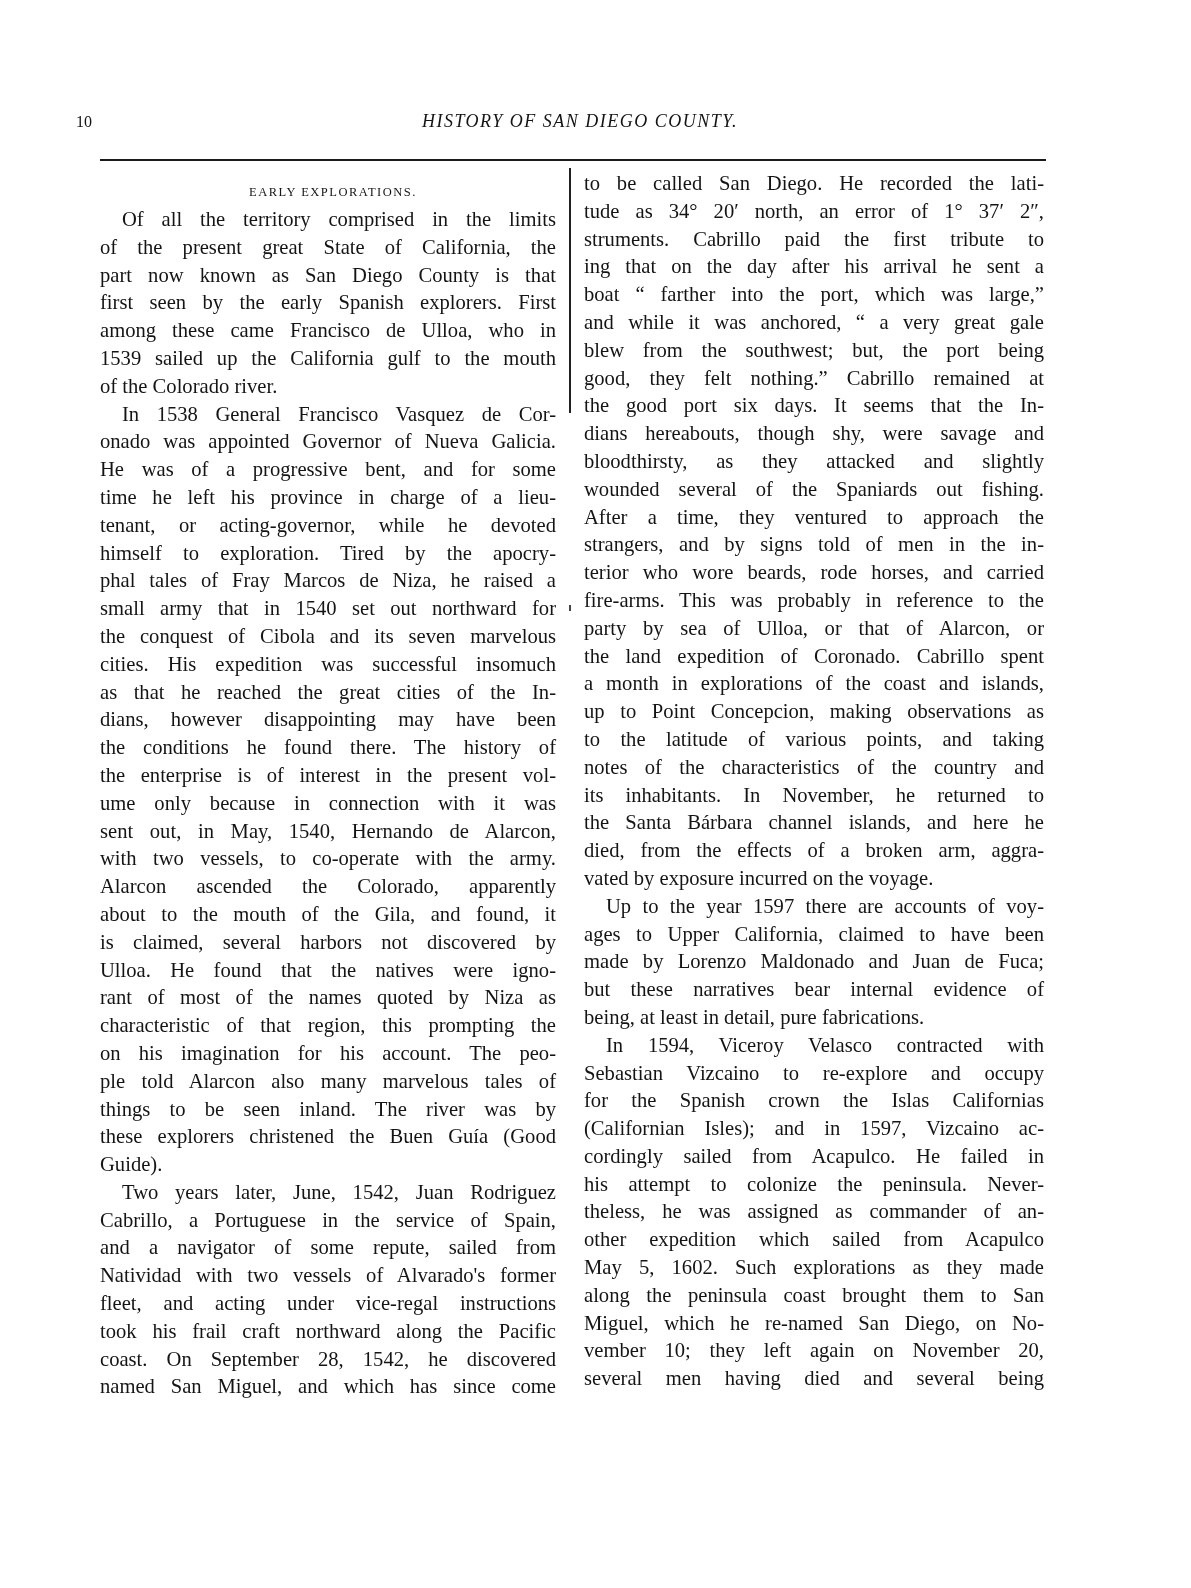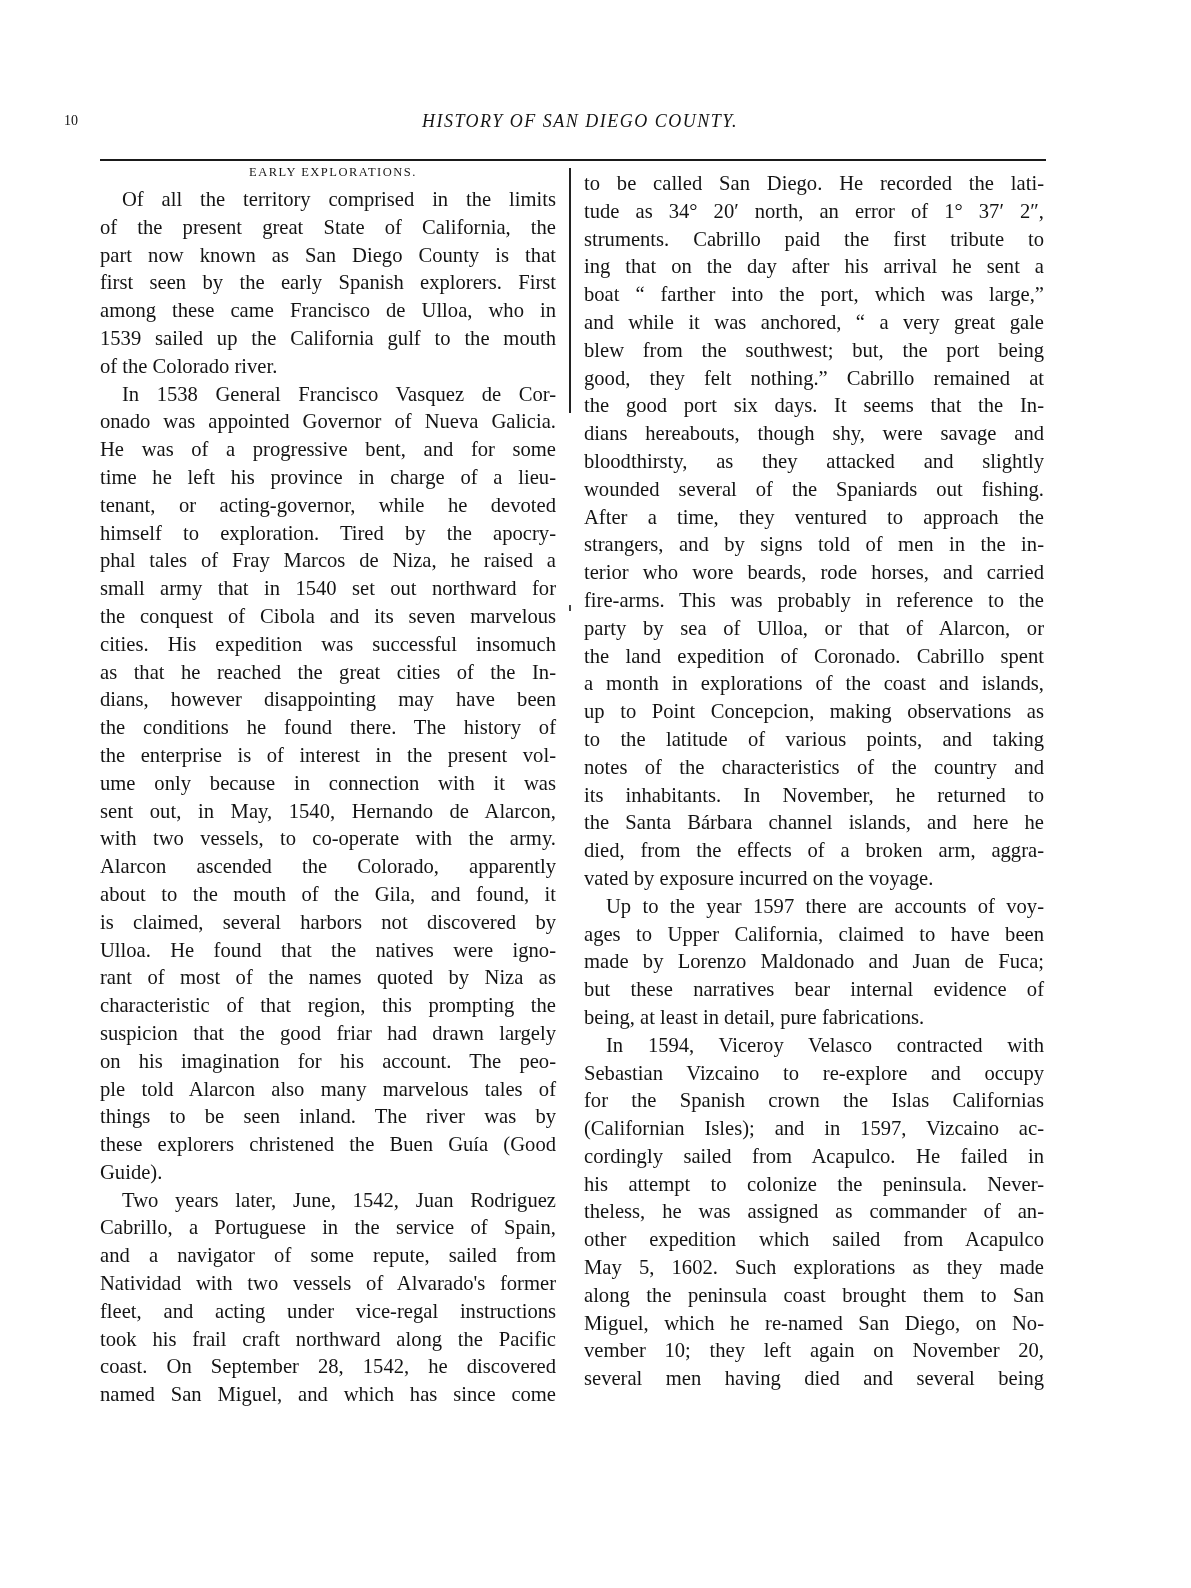--- a/index.html
+++ b/index.html
@@ -2,42 +2,42 @@
 <html><head>
 <meta charset="utf-8">
 <style>
   html, body { margin: 0; padding: 0; background: #ffffff; }
   body {
     width: 1191px; height: 1588px; position: relative; overflow: hidden;
     font-family: "Liberation Serif", "DejaVu Serif", serif;
     color: #141414;
   }
   .page-number {
-    position: absolute; left: 64px; top: 113px;
-    font-size: 14px;
+    position: absolute; left: 76px; top: 113px;
+    font-size: 16px;
     text-align: right;
   }
   .running-title {
     position: absolute; left: 0; width: 1160px; top: 111px; text-align: center;
     font-size: 18px; font-style: italic; letter-spacing: 1.5px;
   }
   .header-rule {
     position: absolute; left: 100px; width: 946px; top: 159px; height: 2px;
     background: #1a1a1a;
   }
   .col-divider {
     position: absolute; left: 569px; top: 168px; width: 1.5px; height: 245px;
     background: #222;
   }
   .col-divider-tick {
     position: absolute; left: 569px; top: 605px; width: 1.5px; height: 6px;
     background: #444;
   }
   .column {
-    position: absolute; top: 160px;
+    position: absolute; top: 180px;
     font-size: 20.6px; line-height: 27.8px;
   }
   .col-left { left: 100px; width: 456px; }
   .col-right { left: 584px; width: 460px; top: 170px; }
   .section-heading {
     text-align: center; font-size: 12.5px; letter-spacing: 1.5px;
     line-height: 24px; margin: 0 0 2px 0; padding-left: 10px;
     font-variant: small-caps; text-transform: uppercase;
   }
   .line {
@@ -83,21 +83,20 @@
       <span class="line">the enterprise is of interest in the present vol-</span>
       <span class="line">ume only because in connection with it was</span>
       <span class="line">sent out, in May, 1540, Hernando de Alarcon,</span>
       <span class="line">with two vessels, to co-operate with the army.</span>
       <span class="line">Alarcon ascended the Colorado, apparently</span>
       <span class="line">about to the mouth of the Gila, and found, it</span>
       <span class="line">is claimed, several harbors not discovered by</span>
       <span class="line">Ulloa. He found that the natives were igno-</span>
       <span class="line">rant of most of the names quoted by Niza as</span>
       <span class="line">characteristic of that region, this prompting the</span>
-      <span class="line">suspicion that the good friar had drawn largely</span>
       <span class="line">on his imagination for his account. The peo-</span>
       <span class="line">ple told Alarcon also many marvelous tales of</span>
       <span class="line">things to be seen inland. The river was by</span>
       <span class="line">these explorers christened the Buen Guía (Good</span>
       <span class="line last">Guide).</span>
       <span class="line indent">Two years later, June, 1542, Juan Rodriguez</span>
       <span class="line">Cabrillo, a Portuguese in the service of Spain,</span>
       <span class="line">and a navigator of some repute, sailed from</span>
       <span class="line">Natividad with two vessels of Alvarado's former</span>
       <span class="line">fleet, and acting under vice-regal instructions</span>

